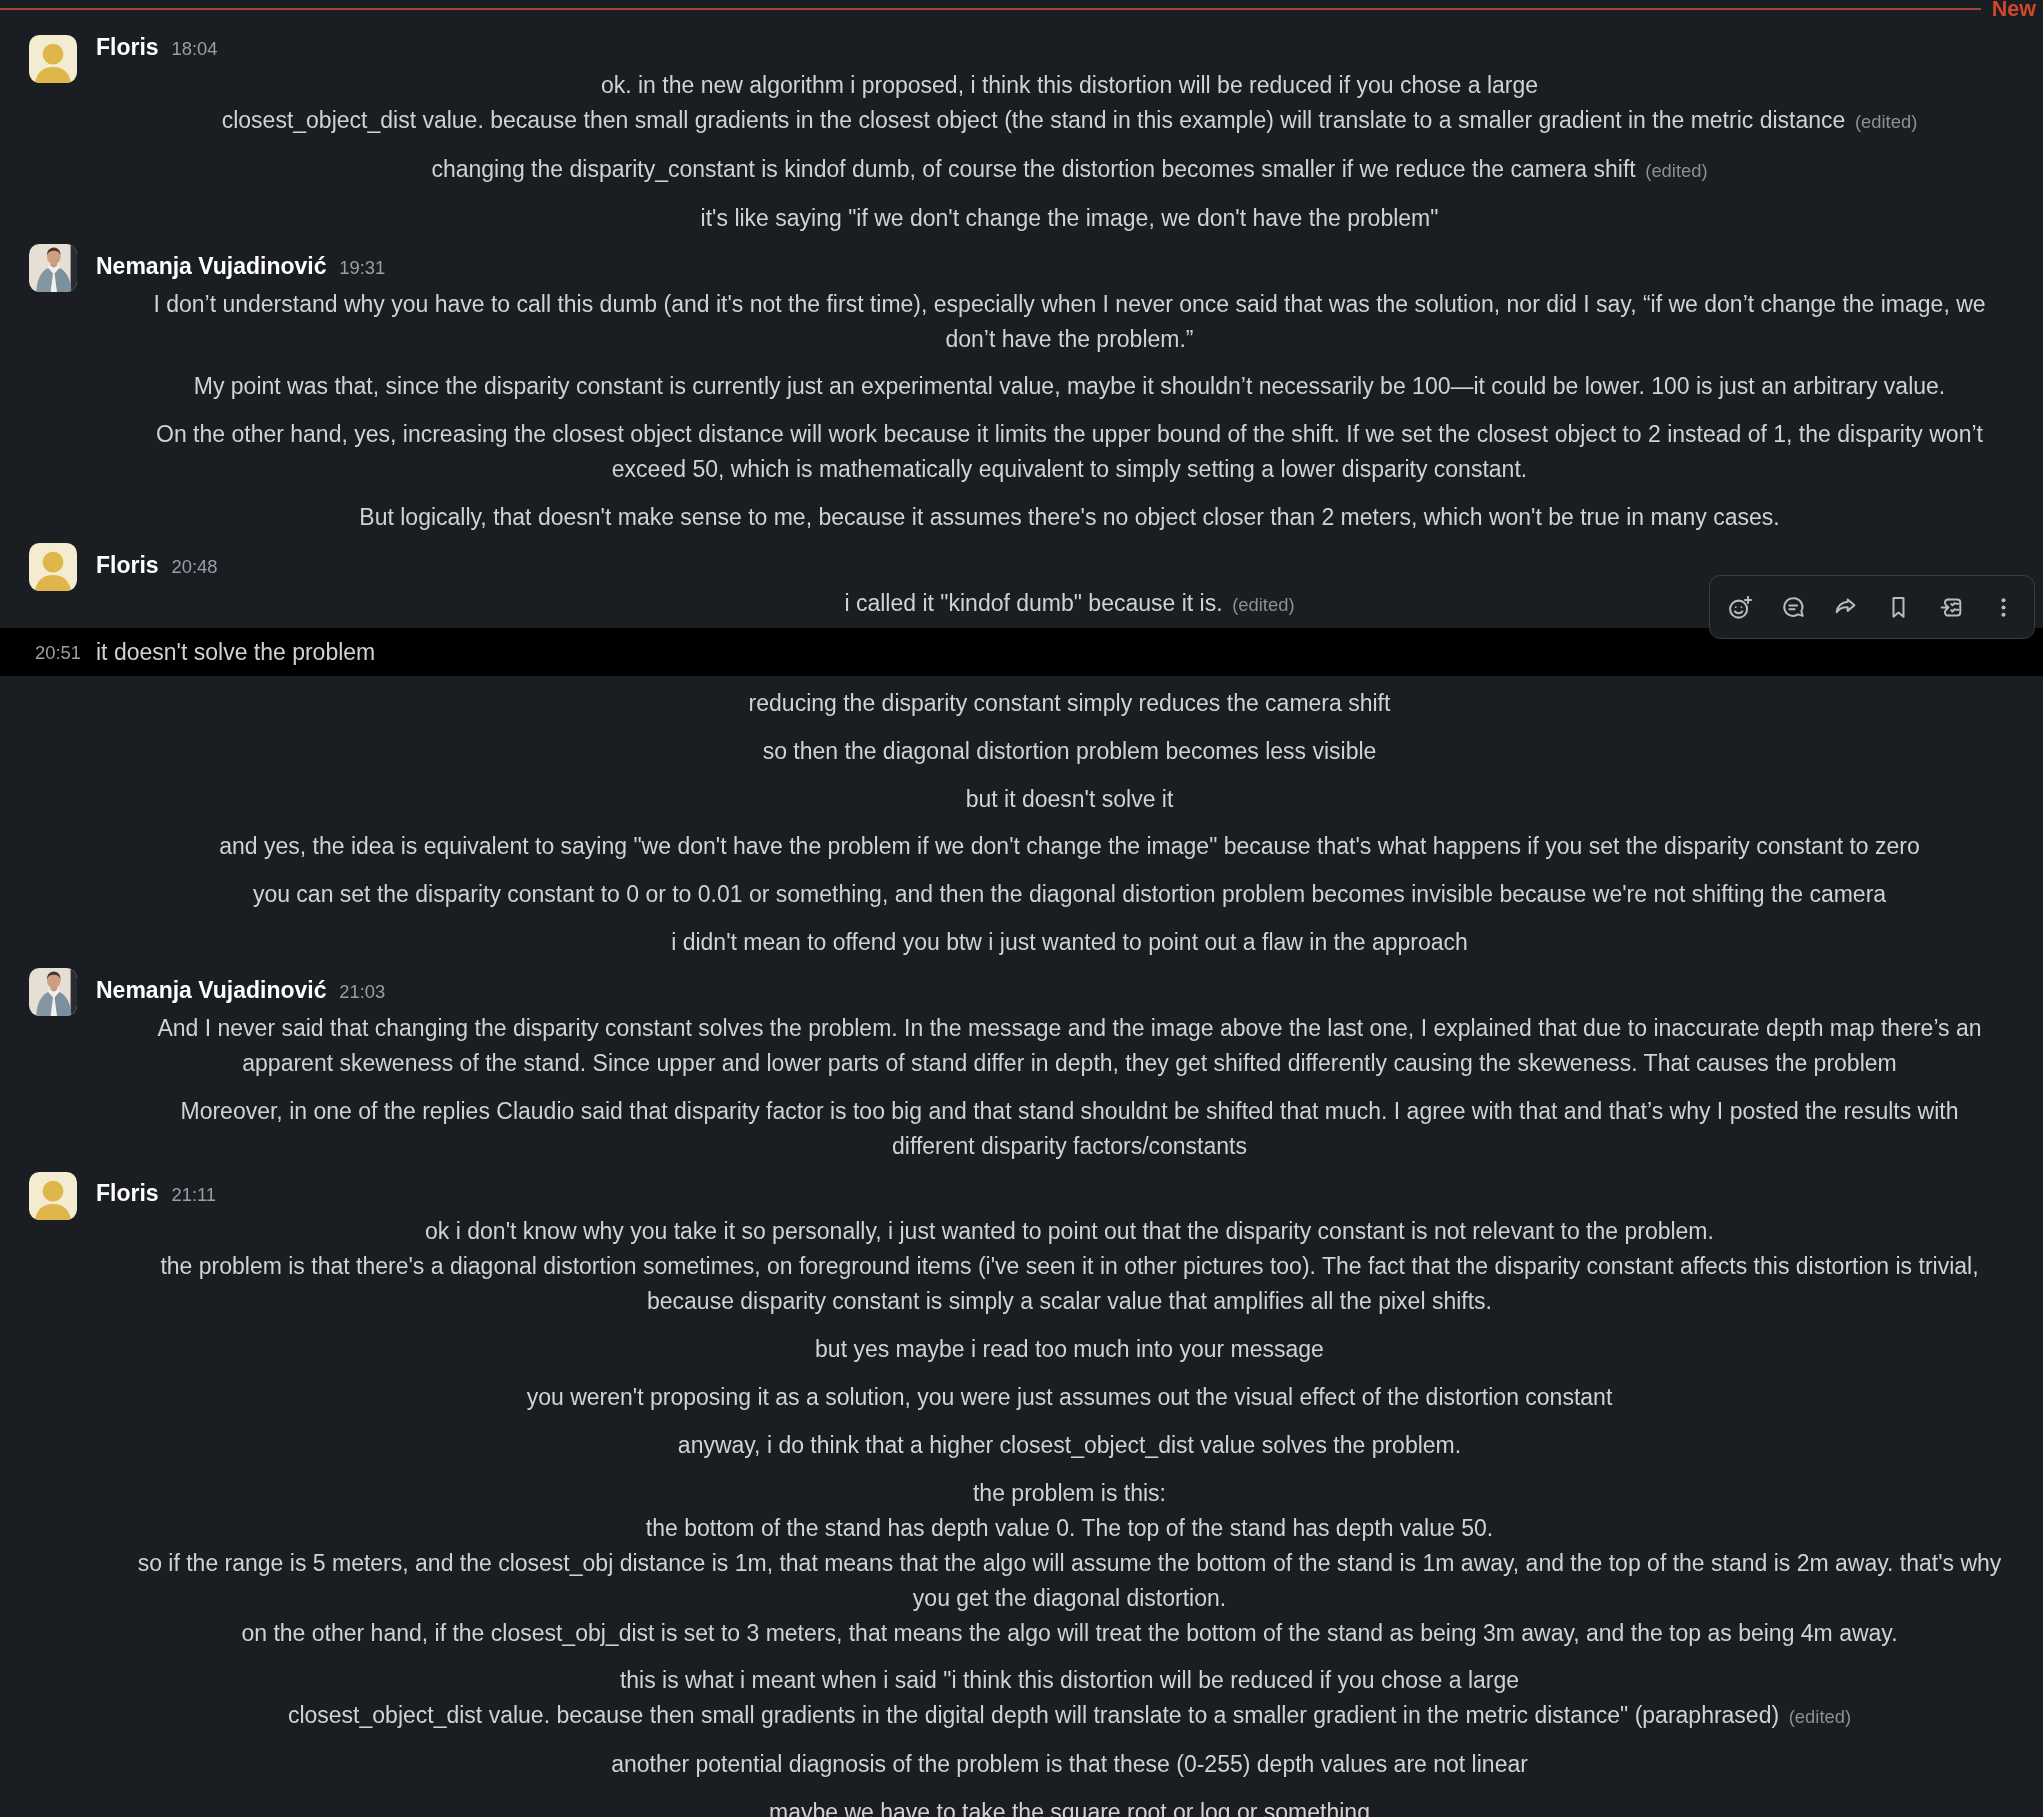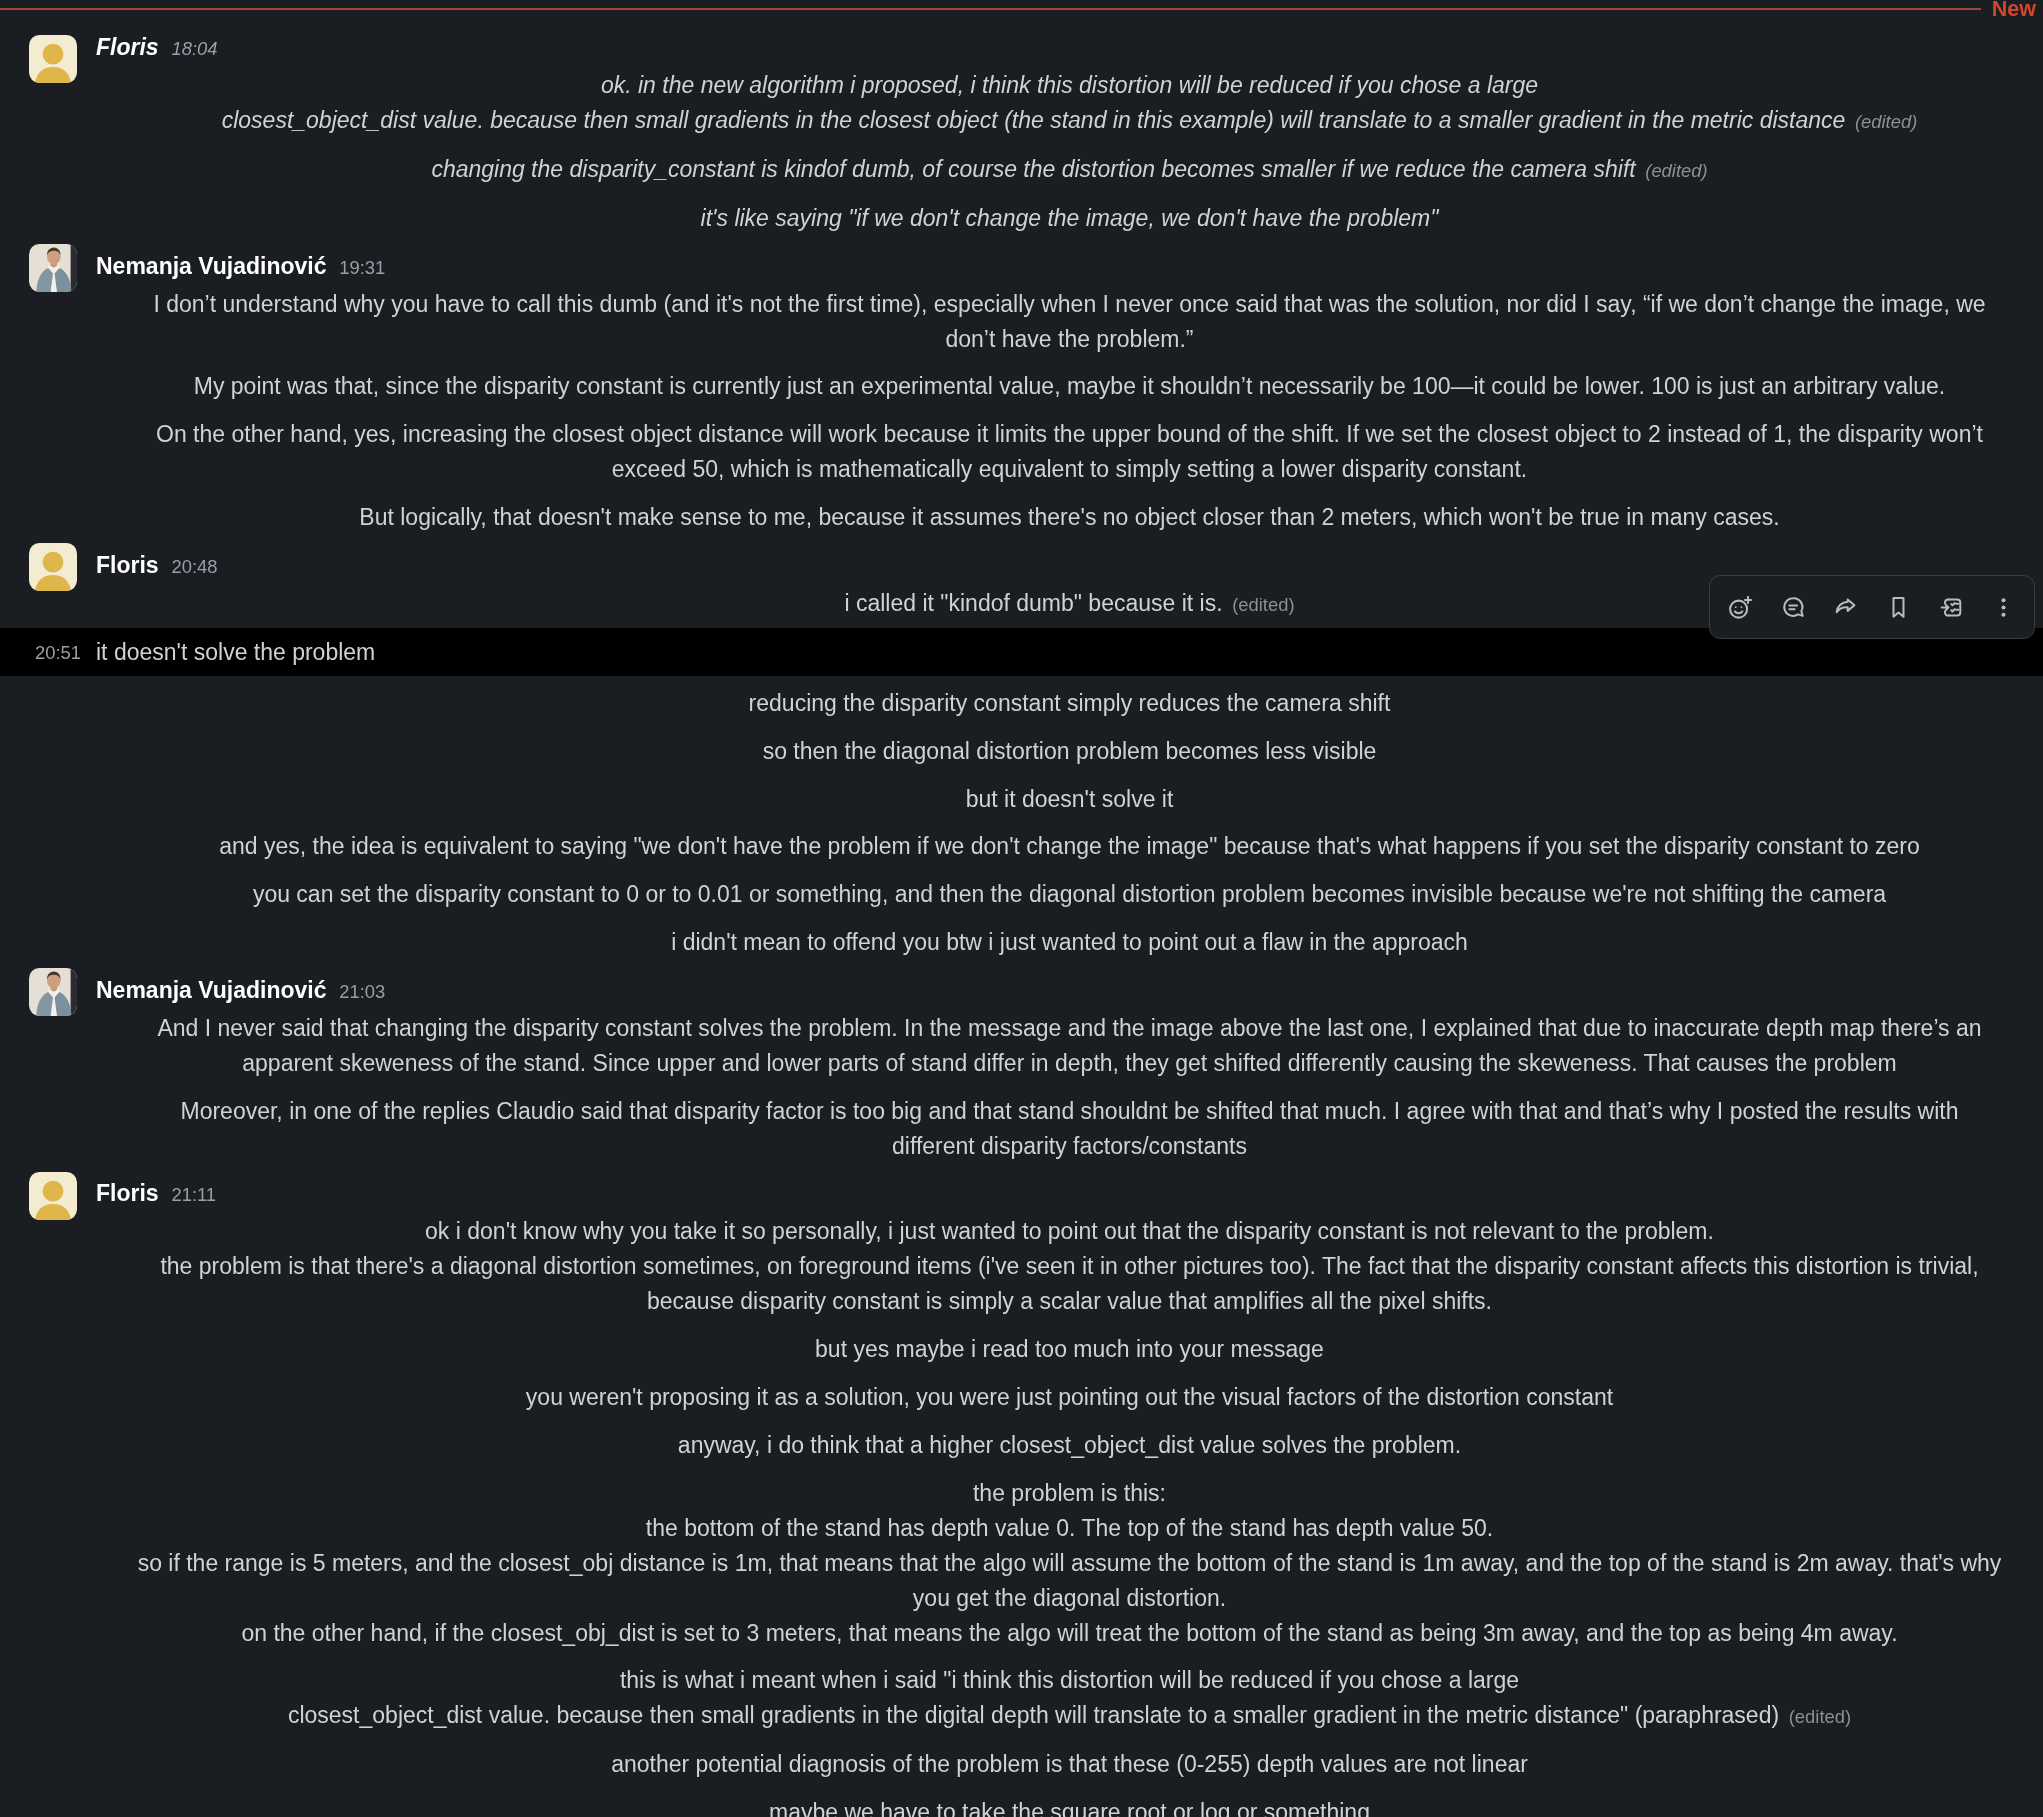--- a/index.html
+++ b/index.html
@@ -10,21 +10,21 @@
     color:#D1D2D3;
     position:relative;
   }
   .chat{position:relative;padding-top:11.2px;}
   
   .new-divider{position:absolute;top:0;left:0;right:0;height:17.6px;display:flex;align-items:center;z-index:5;}
   .nd-line{flex:1;height:2.4px;background:#9C4730;}
   .nd-label{color:#D0482B;font-weight:bold;font-size:21.5px;line-height:16px;margin-left:11.2px;padding-right:7px;}
   
   .group{position:relative;padding-top:12.8px;}
-  .group.first{padding-top:19px;font-style:italic;}
+  .group.first{padding-top:19px;}
   .avatar{position:absolute;left:29px;width:48px;height:48px;border-radius:10.4px;overflow:hidden;}
   .group .avatar{top:8px;}
   .group.first .avatar{top:24px;}
   .header{padding-left:96px;line-height:35px;}
   .name{font-weight:bold;color:#FFFFFF;font-size:23px;}
   .time{color:#9A9FA6;font-size:18.4px;margin-left:12.8px;}
   .para{padding-left:96px;text-align:center;}
   .para + .para{margin-top:12.8px;}
   .line{font-size:23px;line-height:35px;white-space:nowrap;}
   .edited{color:#8D9093;font-size:18.4px;margin-left:9.6px;margin-top:19px;}
@@ -230,21 +230,21 @@
     </div>
     <div class="para">
       <div class="line">ok i don't know why you take it so personally, i just wanted to point out that the disparity constant is not relevant to the problem.</div>
       <div class="line">the problem is that there's a diagonal distortion sometimes, on foreground items (i've seen it in other pictures too). The fact that the disparity constant affects this distortion is trivial,</div>
       <div class="line">because disparity constant is simply a scalar value that amplifies all the pixel shifts.</div>
     </div>
     <div class="para">
       <div class="line">but yes maybe i read too much into your message</div>
     </div>
     <div class="para">
-      <div class="line">you weren't proposing it as a solution, you were just pointing out the visual factors of the distortion constant</div>
+      <div class="line">you weren't proposing it as a solution, you were just assumes out the visual effect of the distortion constant</div>
     </div>
     <div class="para">
       <div class="line">anyway, i do think that a higher closest_object_dist value solves the problem.</div>
     </div>
     <div class="para">
       <div class="line">the problem is this:</div>
       <div class="line">the bottom of the stand has depth value 0. The top of the stand has depth value 50.</div>
       <div class="line">so if the range is 5 meters, and the closest_obj distance is 1m, that means that the algo will assume the bottom of the stand is 1m away, and the top of the stand is 2m away. that's why</div>
       <div class="line">you get the diagonal distortion.</div>
       <div class="line">on the other hand, if the closest_obj_dist is set to 3 meters, that means the algo will treat the bottom of the stand as being 3m away, and the top as being 4m away.</div>

